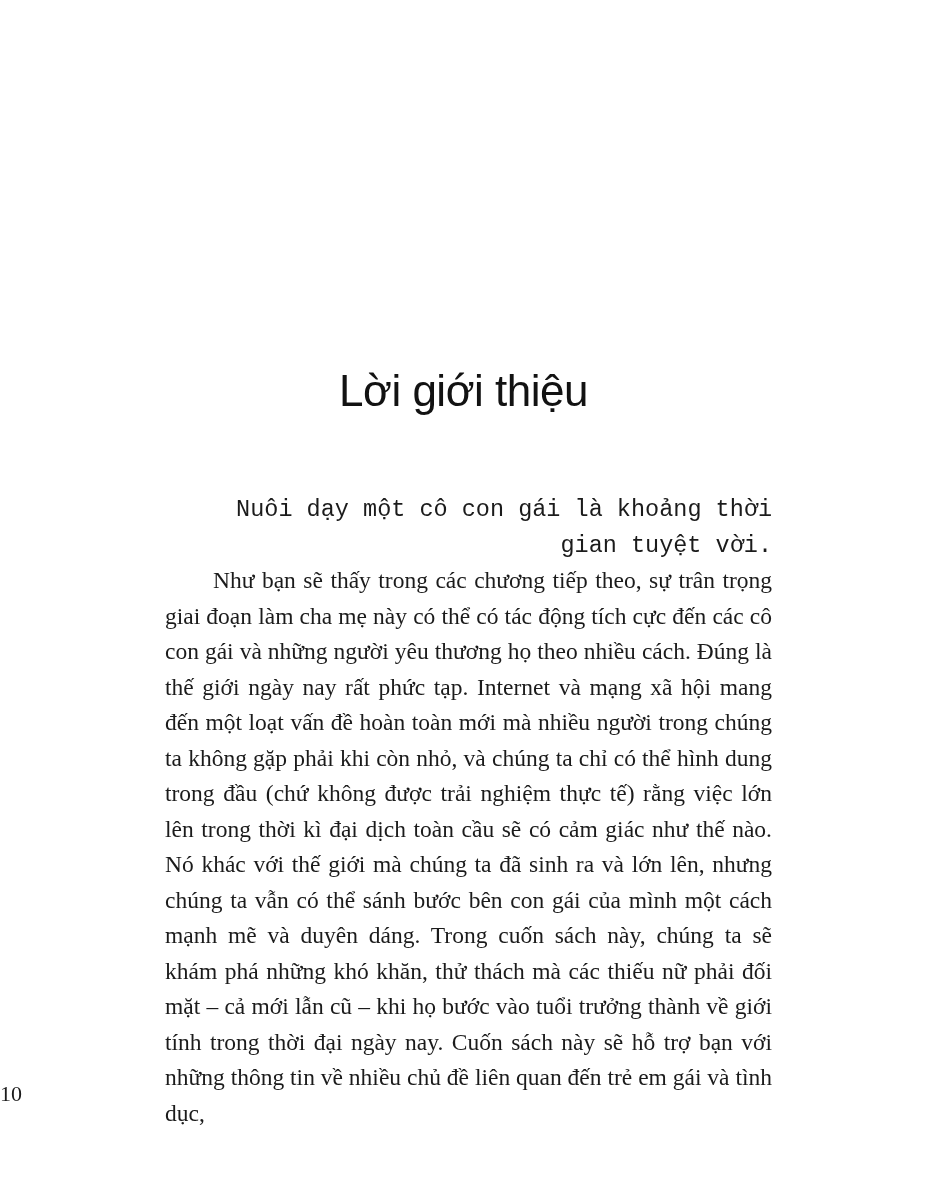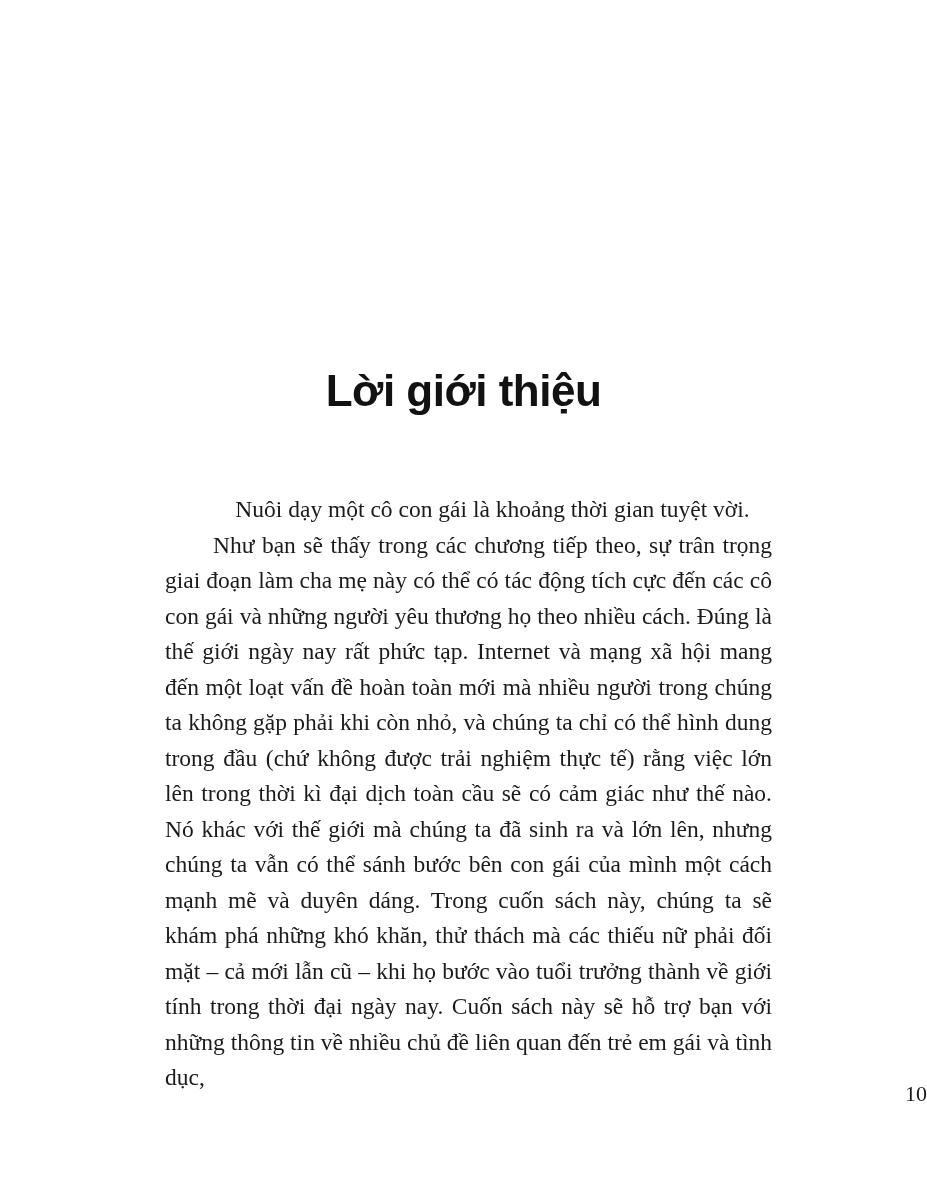--- a/index.html
+++ b/index.html
@@ -21,50 +21,51 @@
     background: #ffffff;
   }
   .chapter-title {
     position: absolute;
     top: 366px;
     left: 0;
     width: 100%;
     margin: 0;
     text-align: center;
     font-family: "Liberation Sans", sans-serif;
-    font-weight: 700;
+    font-weight: 400;
     font-size: 44px;
     letter-spacing: -0.5px;
     color: #121212;
   }
   .body-text {
     position: absolute;
     top: 492px;
     left: 165px;
     width: 607px;
     font-size: 23.5px;
     line-height: 35.5px;
     text-align: justify;
     color: #1b1b1b;
   }
   .para {
     margin: 0;
     text-indent: 48px;
   }
   .para.first {
-    text-align: center;
+    text-align: right;
+    font-family: Liberation Mono, monospace;
   }
   .para + .para {
   }
   .page-number {
     position: absolute;
     top: 1081px;
     left: 0;
     width: 100%;
-    text-align: right;
+    text-align: left;
     font-size: 22px;
     color: #1b1b1b;
   }
 </style>
 </head>
 <body>
 
 <div class="page">
 
   <h1 class="chapter-title">Lời giới thiệu</h1>

